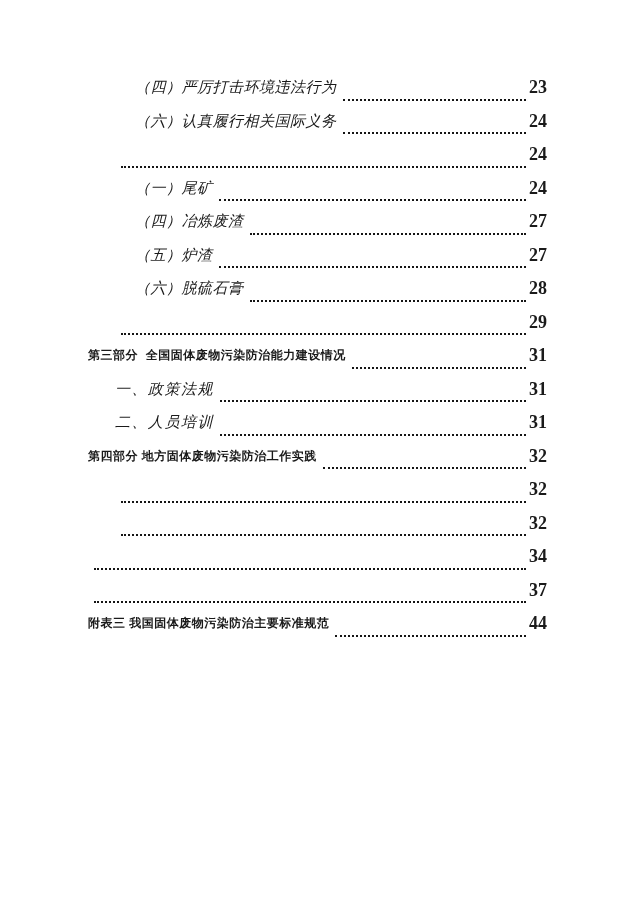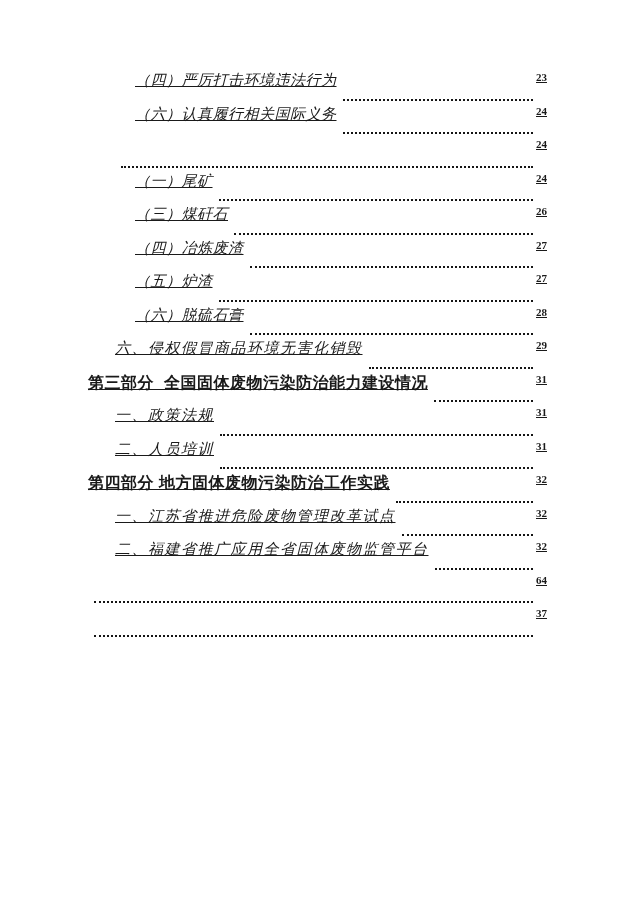--- a/index.html
+++ b/index.html
@@ -17,24 +17,23 @@
     color: #1a1a1a;
   }
   .toc {
     position: absolute;
     left: 88px;
     top: 71px;
     width: 459px;
   }
   .row {
     display: flex;
-    align-items: flex-start;
+    align-items: center;
     height: 33.5px;
     white-space: pre;
-    text-decoration: underline;
   }
   .row .title {
     flex: 0 0 auto;
     white-space: pre;
   }
   
   .row.lv2 { padding-left: 47px; }
   .row.lv2 .title {
     font: italic 15px "Liberation Serif", "DejaVu Serif", serif;
     letter-spacing: 0.5px;
@@ -43,53 +42,53 @@
   .row.lv1 { padding-left: 27px; }
   .row.lv1 .title {
     font: italic 15px "Liberation Serif", "DejaVu Serif", serif;
     letter-spacing: 1.5px;
   }
   
   .row.lv0 .title {
     font-family: "Liberation Sans", "DejaVu Sans", sans-serif;
     font-weight: 700;
     font-style: normal;
-    font-size: 16px;
+    font-size: 12px;
     letter-spacing: 0.5px;
   }
   .leader {
     flex: 1 1 auto;
     min-width: 8px;
     border-bottom: 2.6px dotted #151515;
     align-self: flex-end;
     margin: 0 3px 4px 6px;
   }
   .pagenum {
     flex: 0 0 auto;
     font-family: "Liberation Serif", "DejaVu Serif", serif;
     font-weight: 700;
-    font-size: 11px;
+    font-size: 18px;
   }
 </style>
 </head>
 <body>
 
 <div class="page">
   <div class="toc" id="toc">
       <div class="row lv2"><span class="title">（四）严厉打击环境违法行为</span><div class="leader"></div><span class="pagenum">23</span></div>
       <div class="row lv2"><span class="title">（六）认真履行相关国际义务</span><div class="leader"></div><span class="pagenum">24</span></div>
       <div class="row lv1"><div class="leader"></div><span class="pagenum">24</span></div>
       <div class="row lv2"><span class="title">（一）尾矿</span><div class="leader"></div><span class="pagenum">24</span></div>
-      <div class="row lv2"><span class="title">（三）煤矸石</span><div class="leader"></div><span class="pagenum">26</span></div>
       <div class="row lv2"><span class="title">（四）冶炼废渣</span><div class="leader"></div><span class="pagenum">27</span></div>
       <div class="row lv2"><span class="title">（五）炉渣</span><div class="leader"></div><span class="pagenum">27</span></div>
       <div class="row lv2"><span class="title">（六）脱硫石膏</span><div class="leader"></div><span class="pagenum">28</span></div>
-      <div class="row lv1"><span class="title">六、侵权假冒商品环境无害化销毁</span><div class="leader"></div><span class="pagenum">29</span></div>
+      <div class="row lv1"><div class="leader"></div><span class="pagenum">29</span></div>
       <div class="row lv0"><span class="title">第三部分  全国固体废物污染防治能力建设情况</span><div class="leader"></div><span class="pagenum">31</span></div>
       <div class="row lv1"><span class="title">一、政策法规</span><div class="leader"></div><span class="pagenum">31</span></div>
       <div class="row lv1"><span class="title">二、人员培训</span><div class="leader"></div><span class="pagenum">31</span></div>
       <div class="row lv0"><span class="title">第四部分 地方固体废物污染防治工作实践</span><div class="leader"></div><span class="pagenum">32</span></div>
-      <div class="row lv1"><span class="title">一、江苏省推进危险废物管理改革试点</span><div class="leader"></div><span class="pagenum">32</span></div>
-      <div class="row lv1"><span class="title">二、福建省推广应用全省固体废物监管平台</span><div class="leader"></div><span class="pagenum">32</span></div>
-      <div class="row lv0"><div class="leader"></div><span class="pagenum">64</span></div>
+      <div class="row lv1"><div class="leader"></div><span class="pagenum">32</span></div>
+      <div class="row lv1"><div class="leader"></div><span class="pagenum">32</span></div>
+      <div class="row lv0"><div class="leader"></div><span class="pagenum">34</span></div>
       <div class="row lv0"><div class="leader"></div><span class="pagenum">37</span></div>
+      <div class="row lv0"><span class="title">附表三 我国固体废物污染防治主要标准规范</span><div class="leader"></div><span class="pagenum">44</span></div>
     </div>
 </div>
 
 </body></html>

